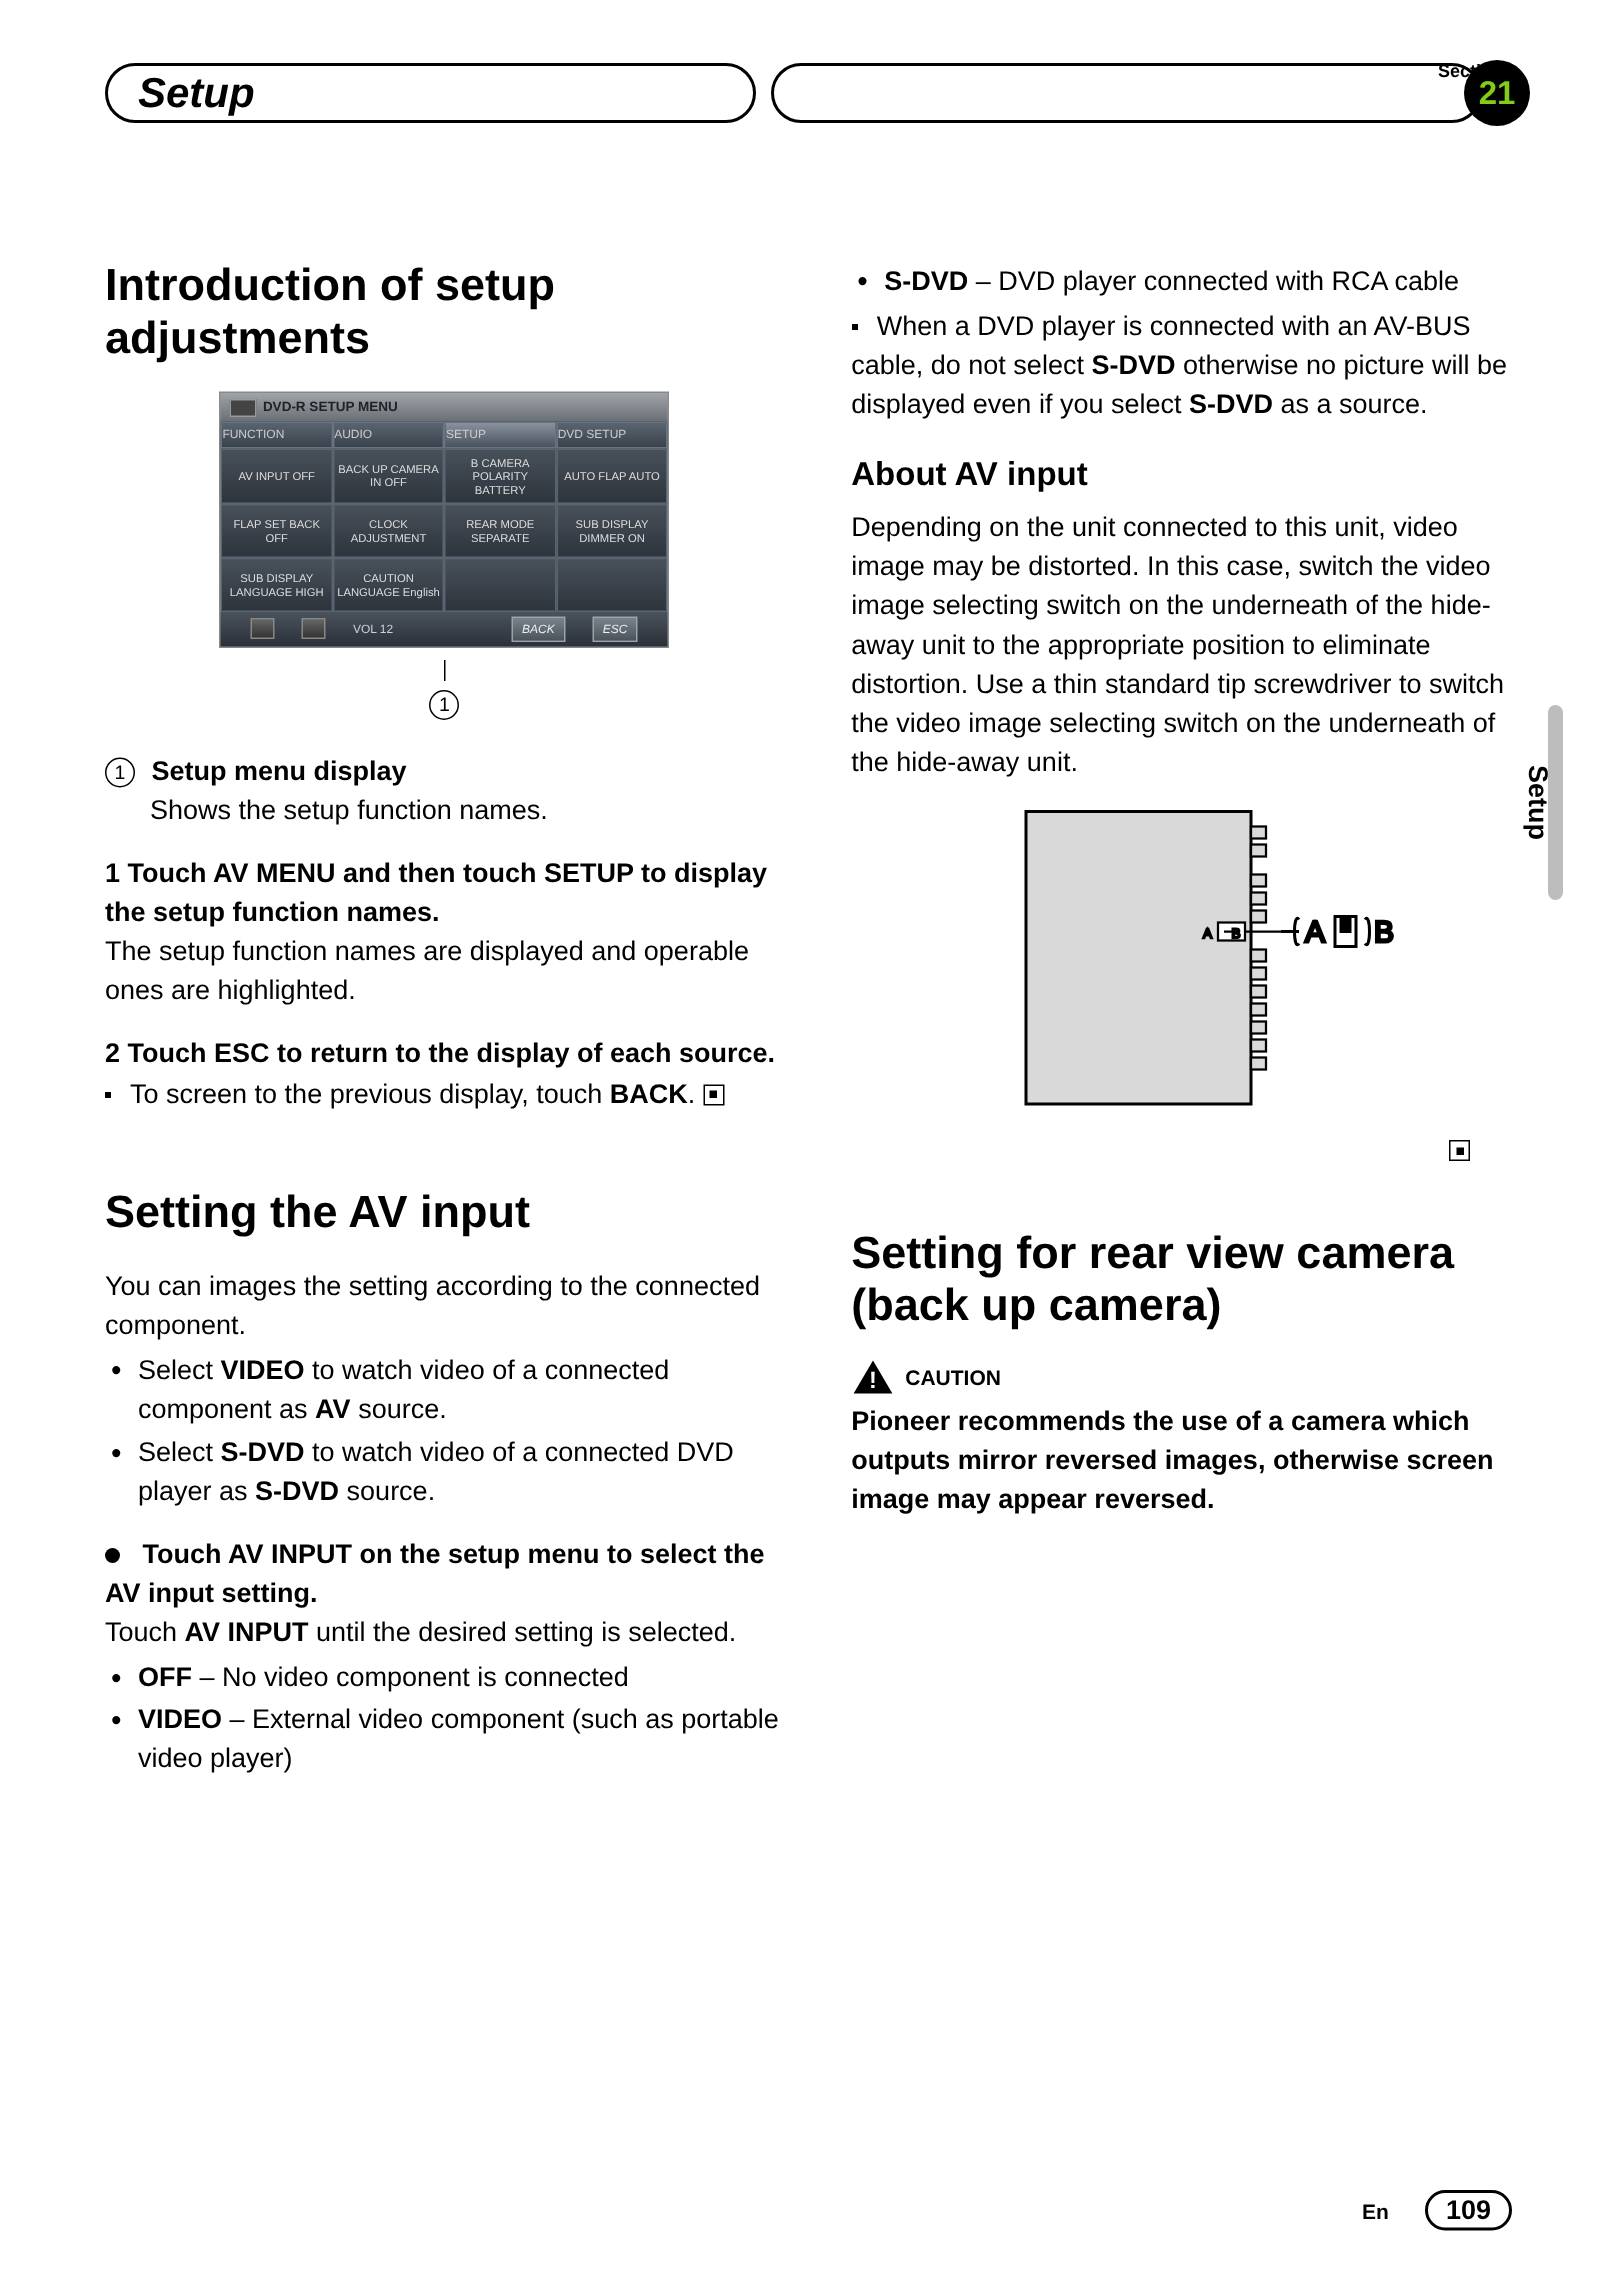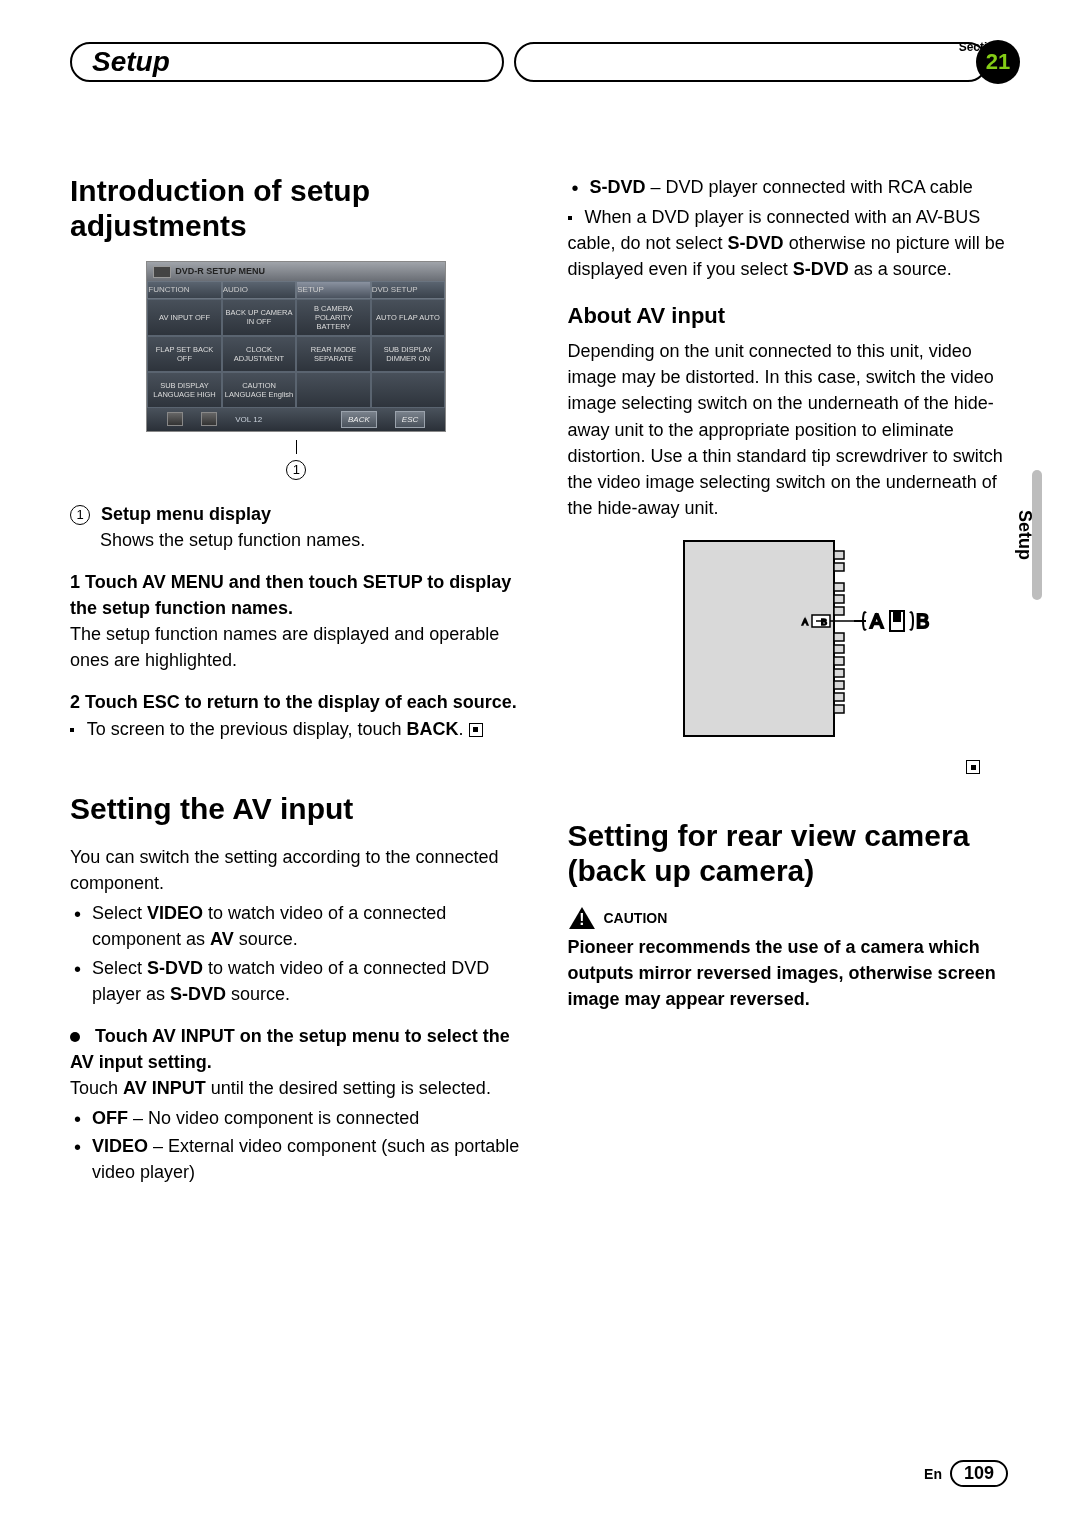--- a/index.html
+++ b/index.html
@@ -195,21 +195,21 @@
   .caution-row { display:flex; align-items:center; gap:8px; margin:4px 0 4px; }
   .warn-tri {
     width: 28px; height: 24px;
   }
   .footer {
     position:absolute;
     bottom:42px;
     right:72px;
     display:flex;
     align-items:center;
-    gap:8px;
+    gap:24px;
     font-size:14px;
   }
   .page-oval {
     border:2px solid #000;
     border-radius:14px;
     padding:1px 12px;
     font-weight:700;
     font-size:18px;
   }
   .dot-bullet{display:inline-block;width:10px;height:10px;background:#000;border-radius:50%;vertical-align:middle;margin-right:10px;}
@@ -309,21 +309,21 @@
       <div class="bold">2   Touch ESC to return to the display of each source.</div>
       <div>
         <span class="note-square"></span>
         <span>To screen to the previous display, touch</span>
         <span class="bold">BACK</span>.
         <span class="end-square"></span>
       </div>
     </div>
 
     <h1 style="margin-top:50px;">Setting the AV input</h1>
-    <div>You can switch the setting according to the connected component.</div>
+    <div>You can images the setting according to the connected component.</div>
     <ul class="bullets" style="margin-top:4px;">
       <li>
         <span>Select </span><span class="bold">VIDEO</span><span> to watch video of a connected component as </span><span class="bold">AV</span><span> source.</span>
       </li>
       <li>
         <span>Select </span><span class="bold">S-DVD</span><span> to watch video of a connected DVD player as </span><span class="bold">S-DVD</span><span> source.</span>
       </li>
     </ul>
 
     <div class="blk" style="margin-top:16px;">

